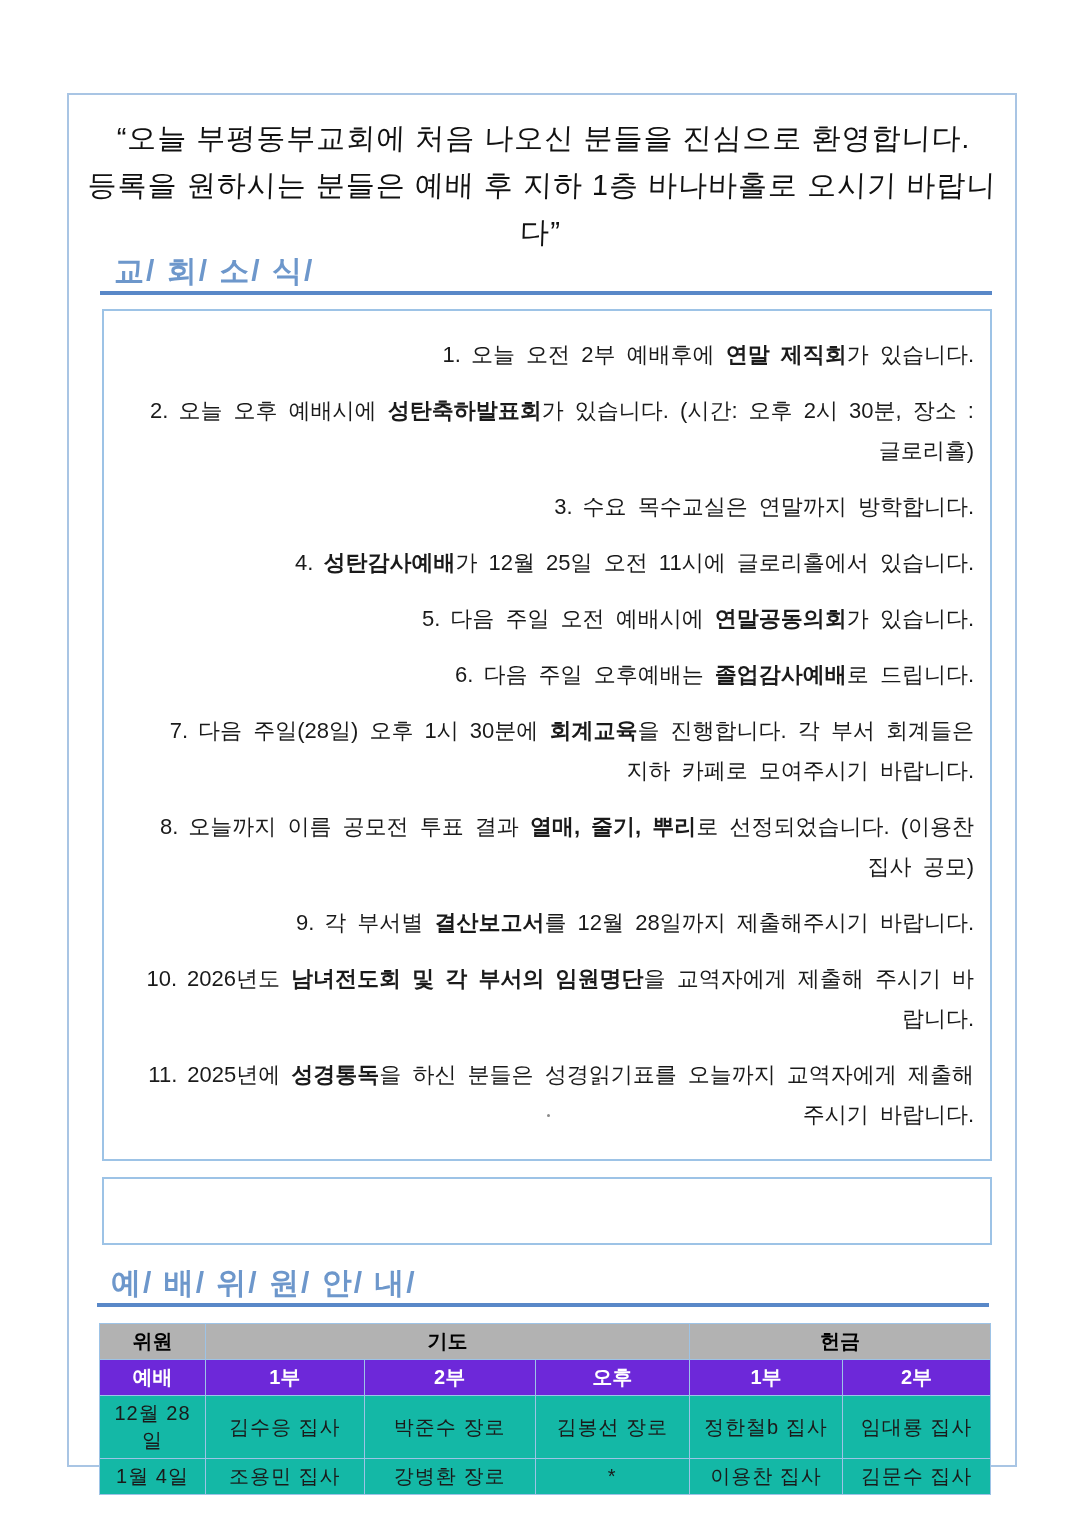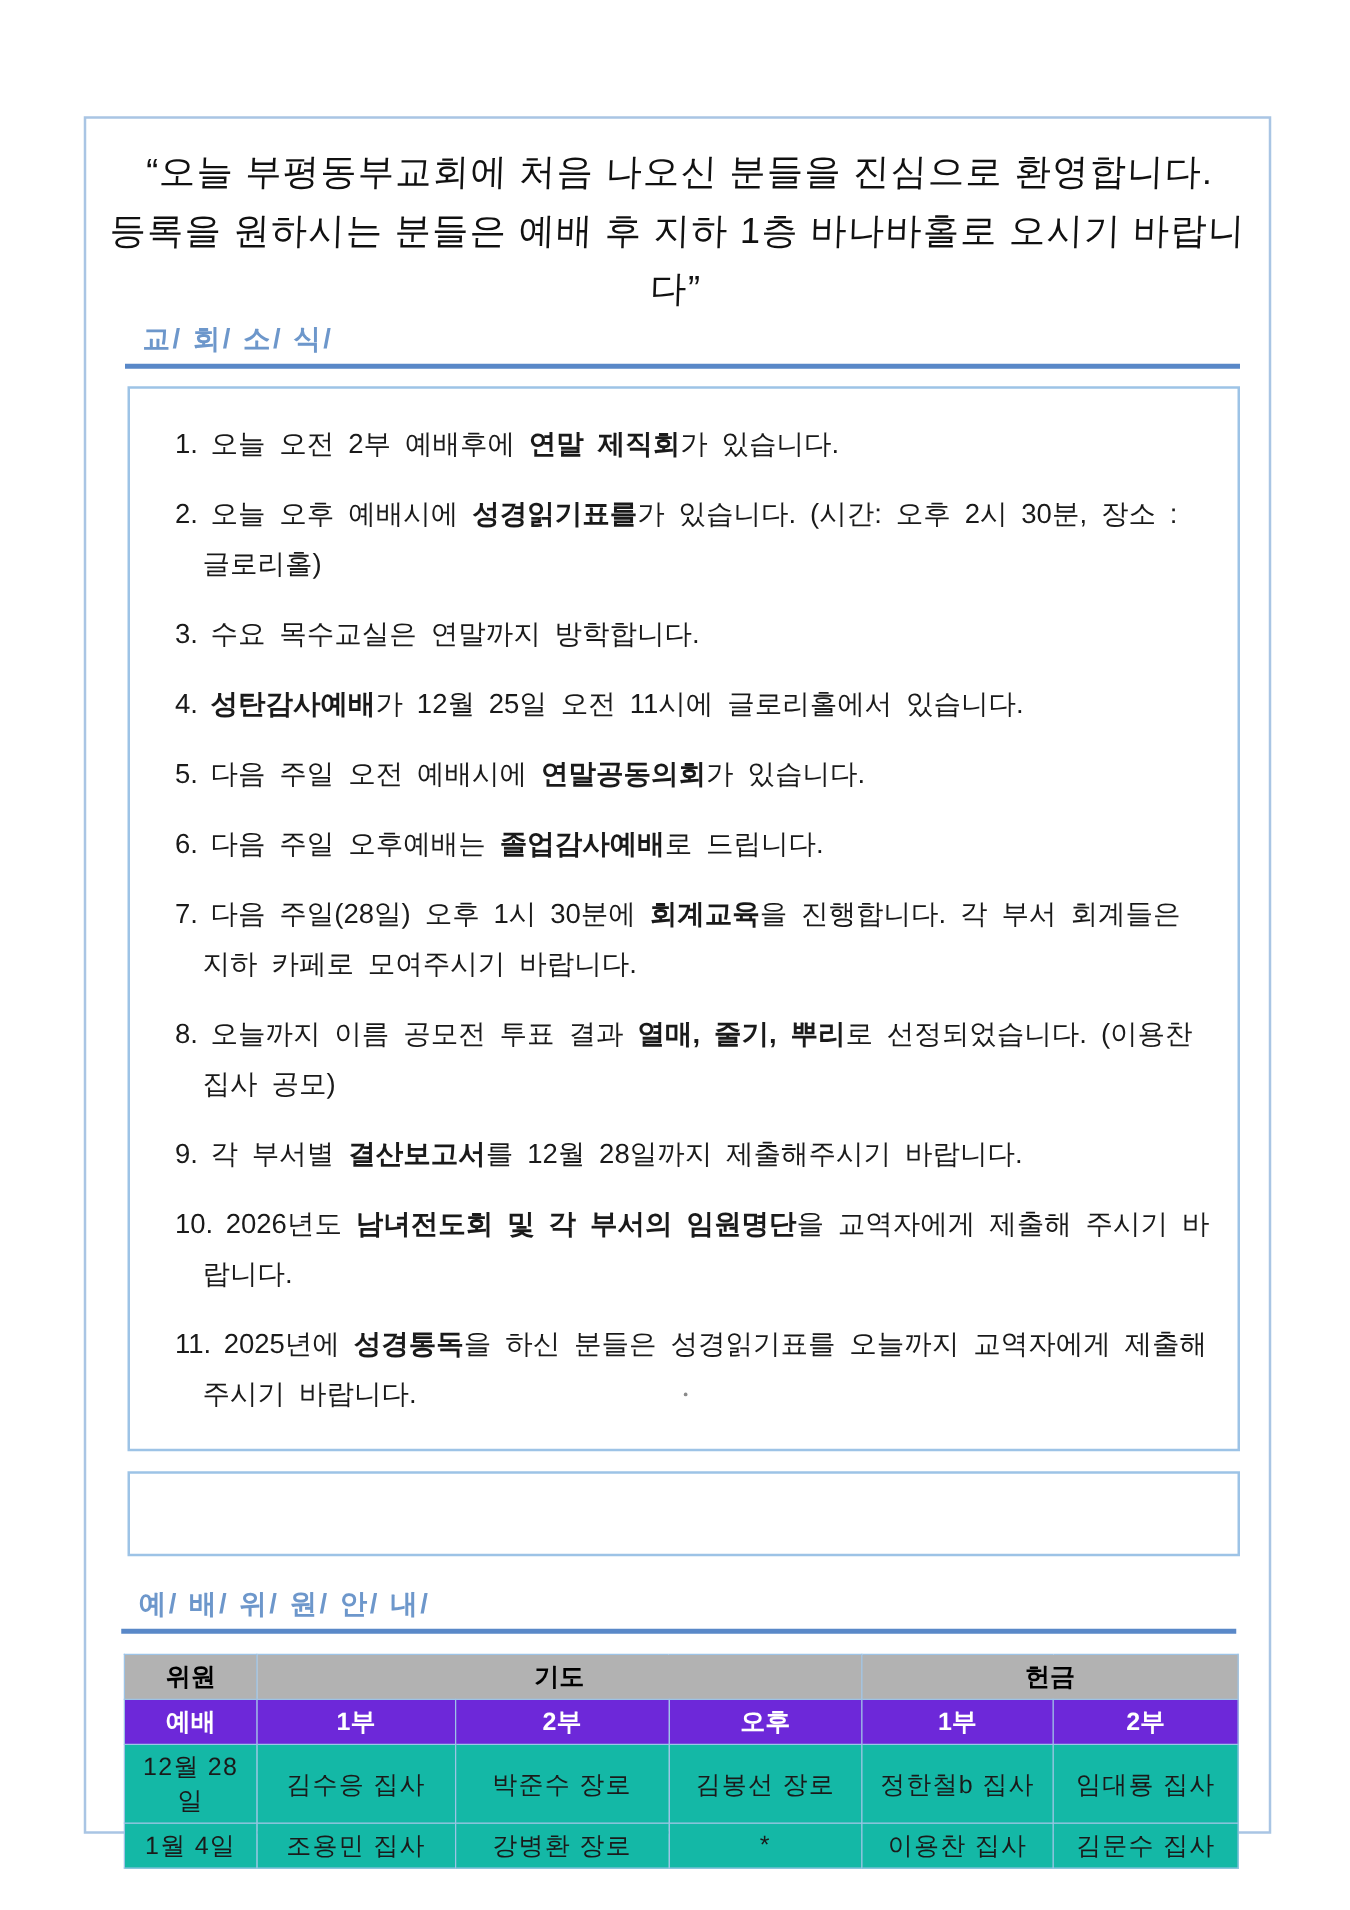--- a/index.html
+++ b/index.html
@@ -24,38 +24,39 @@
     font-size: 29px;
     line-height: 47px;
     letter-spacing: 1px;
     font-weight: 500;
     color: #111;
     transform: skewX(-2deg);
   }
   
   .section { margin-left: 31px; width: 892px; }
   .section-title {
-    font-size: 22px;
+    font-size: 30px;
     font-weight: bold;
     color: #6d97cb;
     letter-spacing: 2px;
     line-height: 30px;
     padding-left: 14px;
     padding-bottom: 5px;
     border-bottom: 4px solid #5988c8;
   }
   
   .notice-box {
     margin-top: 14px;
     margin-left: 2px;
     width: 890px;
     height: 852px;
     border: 2px solid #9dc3e6;
     padding: 24px 16px 0 36px;
     overflow: hidden;
+    text-align: right;
   }
   .notice-list { list-style: none; }
   .notice-list li {
     font-size: 22px;
     line-height: 40px;
     margin-bottom: 16px;
     word-spacing: 5px;
     padding-left: 22px;
     text-indent: -22px;
   }
@@ -114,21 +115,21 @@
     <div>“오늘 부평동부교회에 처음 나오신 분들을 진심으로 환영합니다.</div>
     <div>등록을 원하시는 분들은 예배 후 지하 1층 바나바홀로 오시기 바랍니다”</div>
   </div>
 
   <div class="section">
     <h2 class="section-title">교/ 회/ 소/ 식/</h2>
 
     <div class="notice-box">
       <ul class="notice-list">
         <li><span class="num">1.</span><span>오늘 오전 2부 예배후에 </span><span class="bd">연말 제직회</span><span>가 있습니다.</span></li>
-        <li><span class="num">2.</span><span>오늘 오후 예배시에 </span><span class="bd">성경읽기표를</span><span>가 있습니다. (시간: 오후 2시 30분, 장소 : 글로리홀)</span></li>
+        <li><span class="num">2.</span><span>오늘 오후 예배시에 </span><span class="bd">성탄축하발표회</span><span>가 있습니다. (시간: 오후 2시 30분, 장소 : 글로리홀)</span></li>
         <li><span class="num">3.</span><span>수요 목수교실은 연말까지 방학합니다.</span><span class="bd"></span><span></span></li>
         <li><span class="num">4.</span><span></span><span class="bd">성탄감사예배</span><span>가 12월 25일 오전 11시에 글로리홀에서 있습니다.</span></li>
         <li><span class="num">5.</span><span>다음 주일 오전 예배시에 </span><span class="bd">연말공동의회</span><span>가 있습니다.</span></li>
         <li><span class="num">6.</span><span>다음 주일 오후예배는 </span><span class="bd">졸업감사예배</span><span>로 드립니다.</span></li>
         <li><span class="num">7.</span><span>다음 주일(28일) 오후 1시 30분에 </span><span class="bd">회계교육</span><span>을 진행합니다. 각 부서 회계들은 지하 카페로 모여주시기 바랍니다.</span></li>
         <li><span class="num">8.</span><span>오늘까지 이름 공모전 투표 결과 </span><span class="bd">열매, 줄기, 뿌리</span><span>로 선정되었습니다. (이용찬 집사 공모)</span></li>
         <li><span class="num">9.</span><span>각 부서별 </span><span class="bd">결산보고서</span><span>를 12월 28일까지 제출해주시기 바랍니다.</span></li>
         <li><span class="num">10.</span><span>2026년도 </span><span class="bd">남녀전도회 및 각 부서의 임원명단</span><span>을 교역자에게 제출해 주시기 바랍니다.</span></li>
         <li><span class="num">11.</span><span>2025년에 </span><span class="bd">성경통독</span><span>을 하신 분들은 성경읽기표를 오늘까지 교역자에게 제출해 주시기 바랍니다.</span></li>
       </ul>

